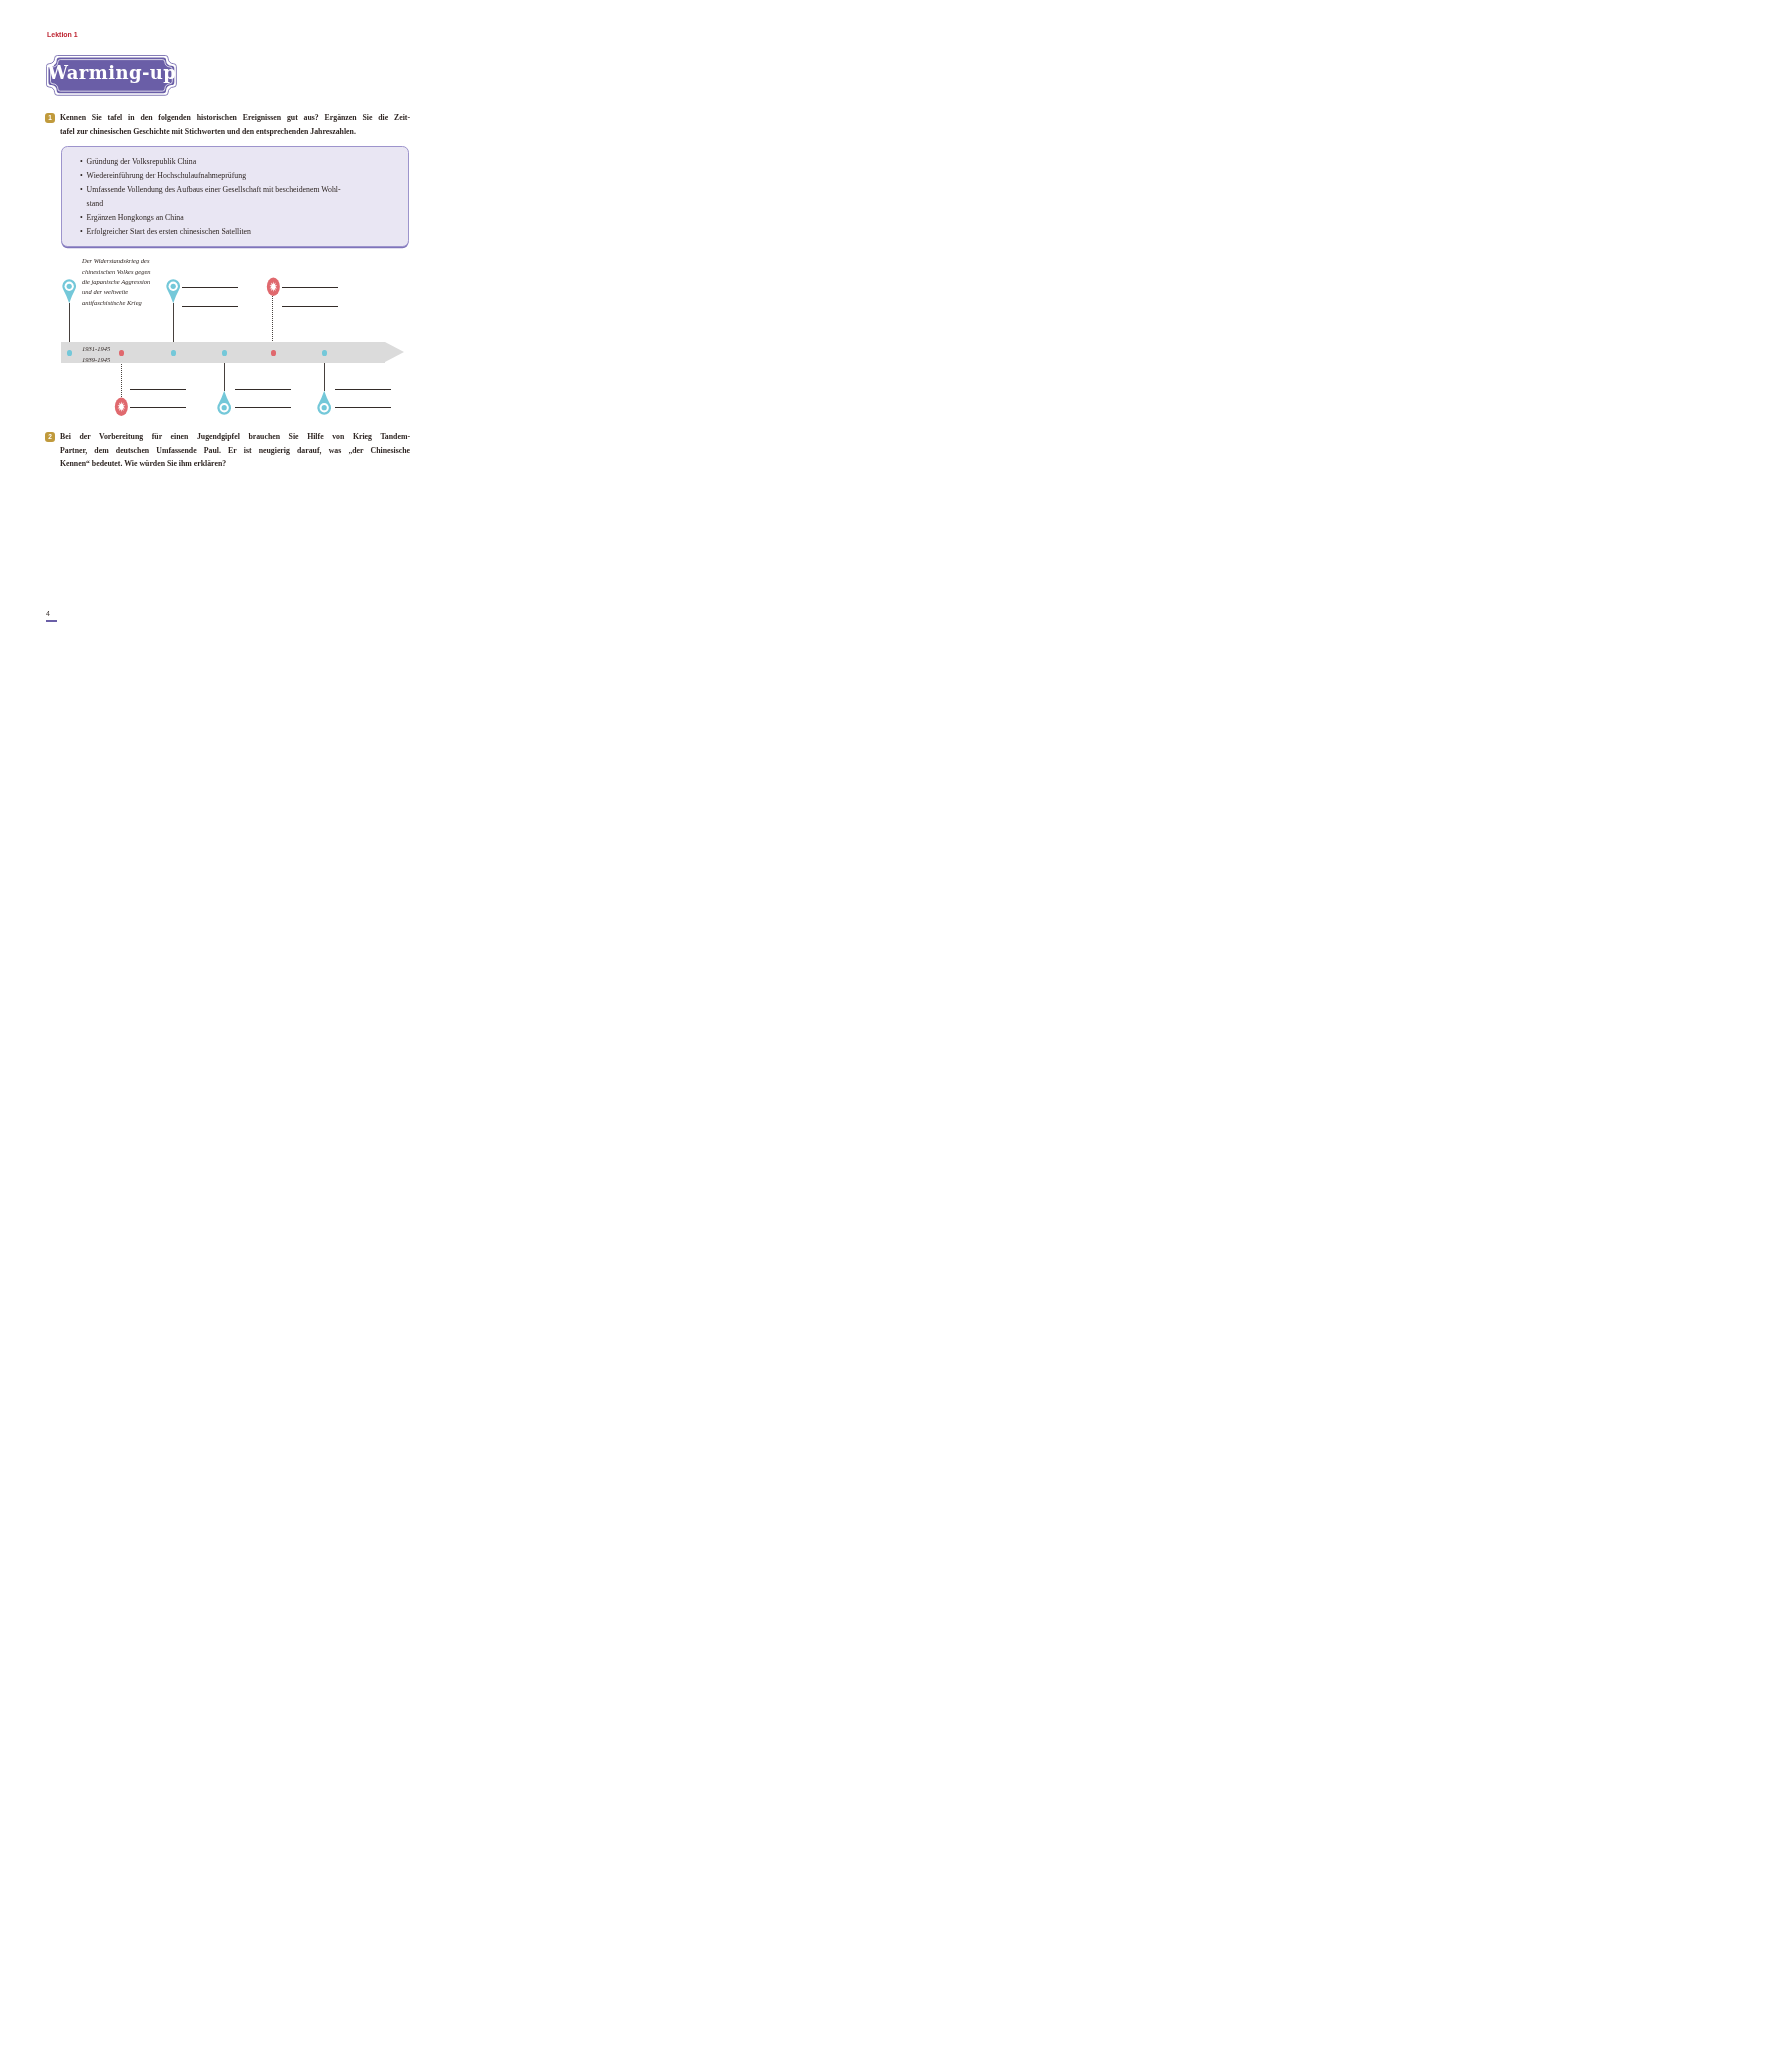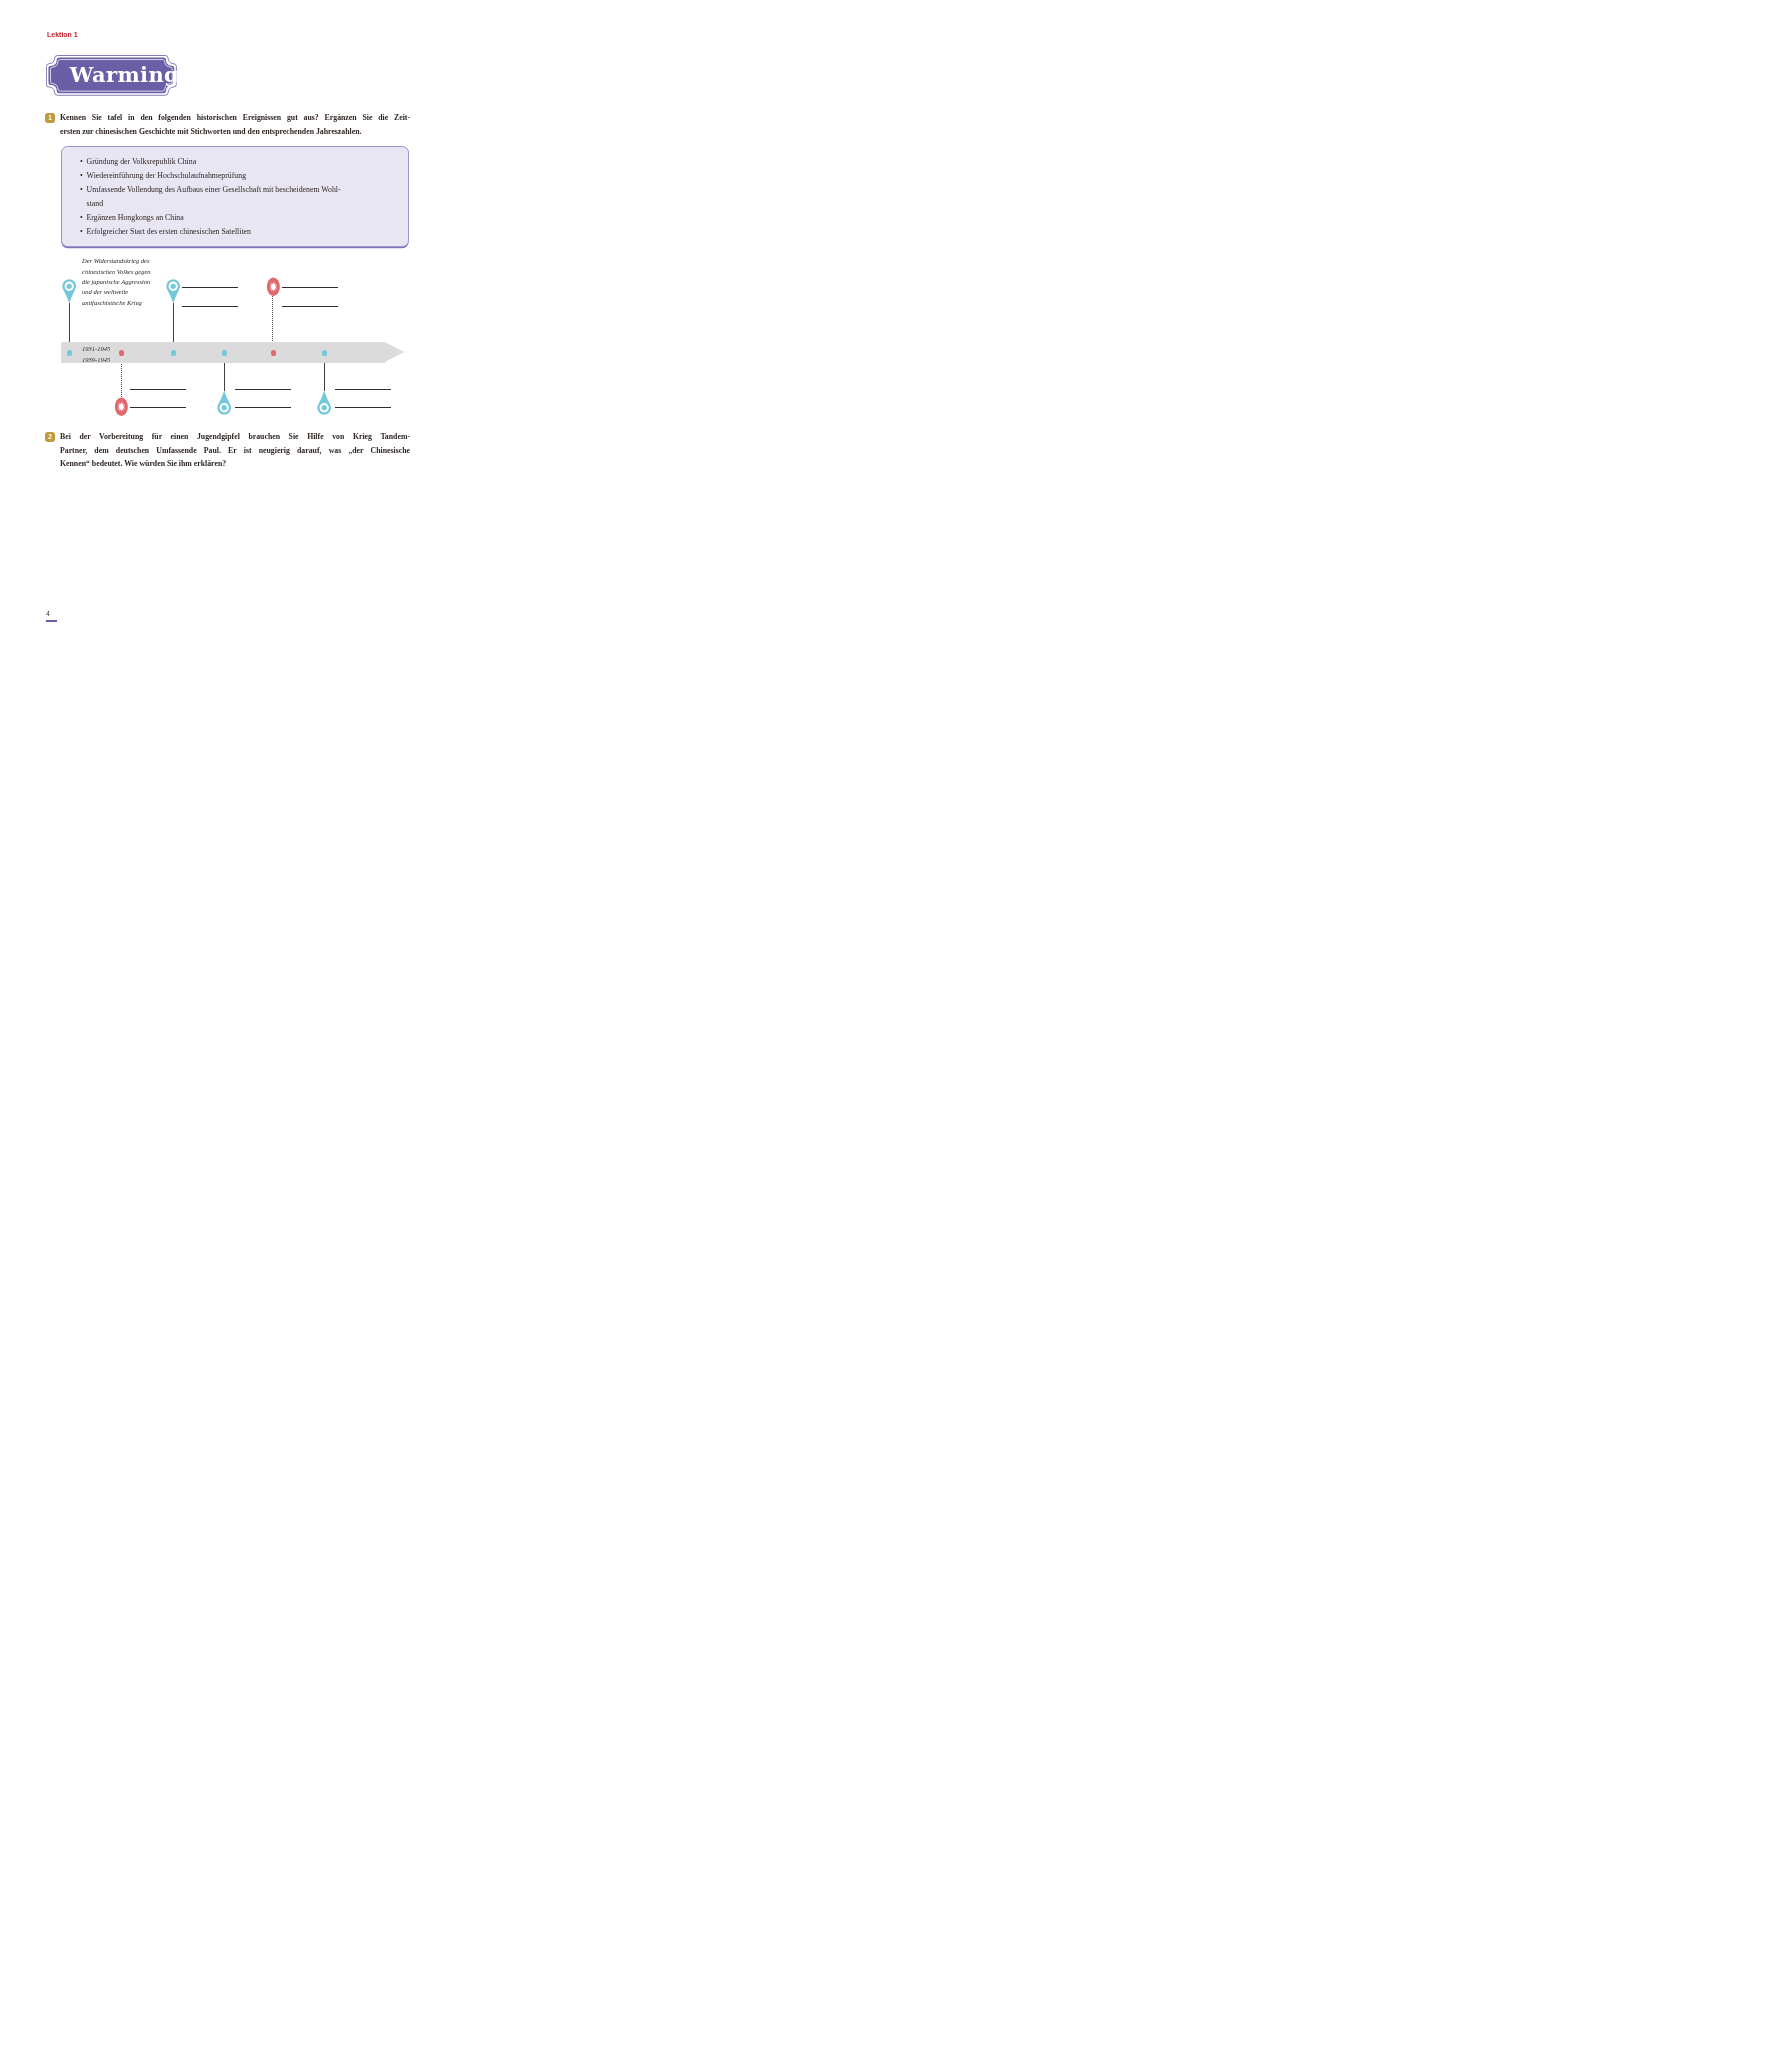--- a/index.html
+++ b/index.html
@@ -14,21 +14,21 @@
     left:47px;top:31px;
     font-family:"Liberation Sans", sans-serif;
     font-weight:bold;font-size:7px;color:#be2431;
   }
 
   
   .plaque-wrap{left:46px;top:55px;width:132px;height:42px;}
   .plaque-title{
     left:46px;top:62px;width:132px;text-align:center;
     font-family:"DejaVu Serif", serif;font-weight:bold;
-    font-size:21px;color:#ffffff;letter-spacing:0.4px;padding-left:17px;
+    font-size:18px;color:#ffffff;letter-spacing:0.4px;
   }
 
   
   .num-badge{
     width:10.2px;height:10.2px;border-radius:2.9px;background:#c09a3c;
     color:#fff;font-family:"Liberation Sans", sans-serif;font-weight:bold;
     font-size:6.5px;text-align:center;line-height:10.2px;
   }
 
   
@@ -91,21 +91,21 @@
     <path transform="translate(5,5)" d="M 27 0 H 280 A 7 7 0 0 1 287 7 A 13 13 0 0 0 300 20 A 7 7 0 0 1 307 27 V 60 A 7 7 0 0 1 300 67 A 13 13 0 0 0 287 80 A 7 7 0 0 1 280 87 H 27 A 7 7 0 0 1 20 80 A 13 13 0 0 0 7 67 A 7 7 0 0 1 0 60 V 27 A 7 7 0 0 1 7 20 A 13 13 0 0 0 20 7 A 7 7 0 0 1 27 0 Z" fill="#6a5ea7"></path>
 
     <path transform="translate(10,10)" d="M 24 0 H 273 A 6 6 0 0 1 279 6 A 12 12 0 0 0 291 18 A 6 6 0 0 1 297 24 V 53 A 6 6 0 0 1 291 59 A 12 12 0 0 0 279 71 A 6 6 0 0 1 273 77 H 24 A 6 6 0 0 1 18 71 A 12 12 0 0 0 6 59 A 6 6 0 0 1 0 53 V 24 A 6 6 0 0 1 6 18 A 12 12 0 0 0 18 6 A 6 6 0 0 1 24 0 Z" fill="none" stroke="#ffffff" stroke-width="1.8"></path>
   </svg>
 </div>
 <div class="abs plaque-title">Warming-up</div>
 
 <div class="abs num-badge" style="left:45px;top:113px;">1</div>
 <div class="abs ex-text" style="left:60px;top:111px;">
   <div class="ex-line jline">Kennen Sie tafel in den folgenden historischen Ereignissen gut aus? Ergänzen Sie die Zeit-</div>
-  <div class="ex-line">ersten zur chinesischen Geschichte mit Stichworten und den entsprechenden Jahreszahlen.</div>
+  <div class="ex-line">tafel zur chinesischen Geschichte mit Stichworten und den entsprechenden Jahreszahlen.</div>
 </div>
 
 <div class="abs hint-box">
   <div class="hint-line">
     <span class="hint-bullet">•</span>
     <span class="hint-text">Gründung der Volksrepublik China</span>
   </div>
   <div class="hint-line">
     <span class="hint-bullet">•</span>
     <span class="hint-text">Wiedereinführung der Hochschulaufnahmeprüfung</span>

